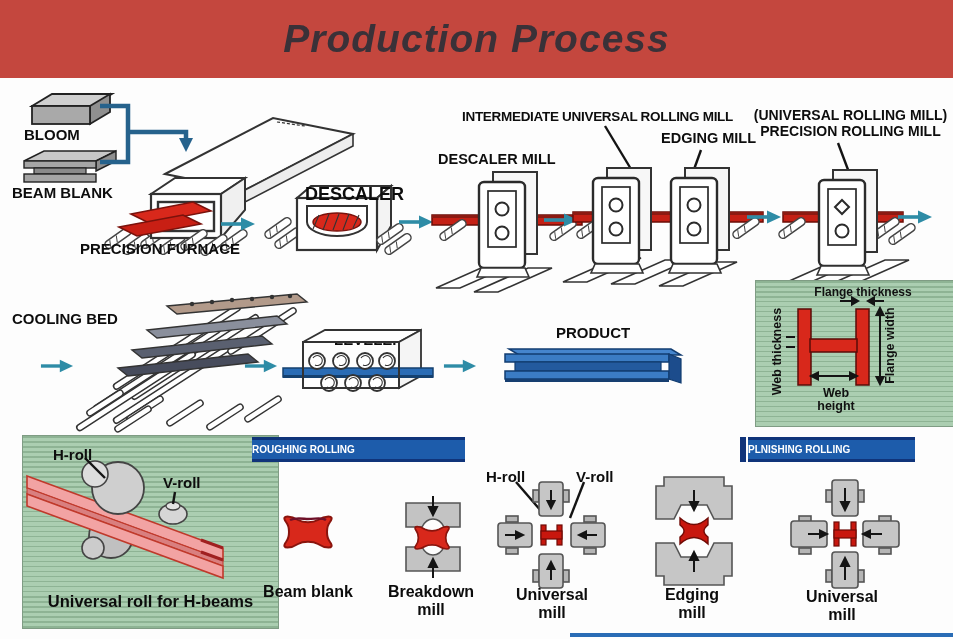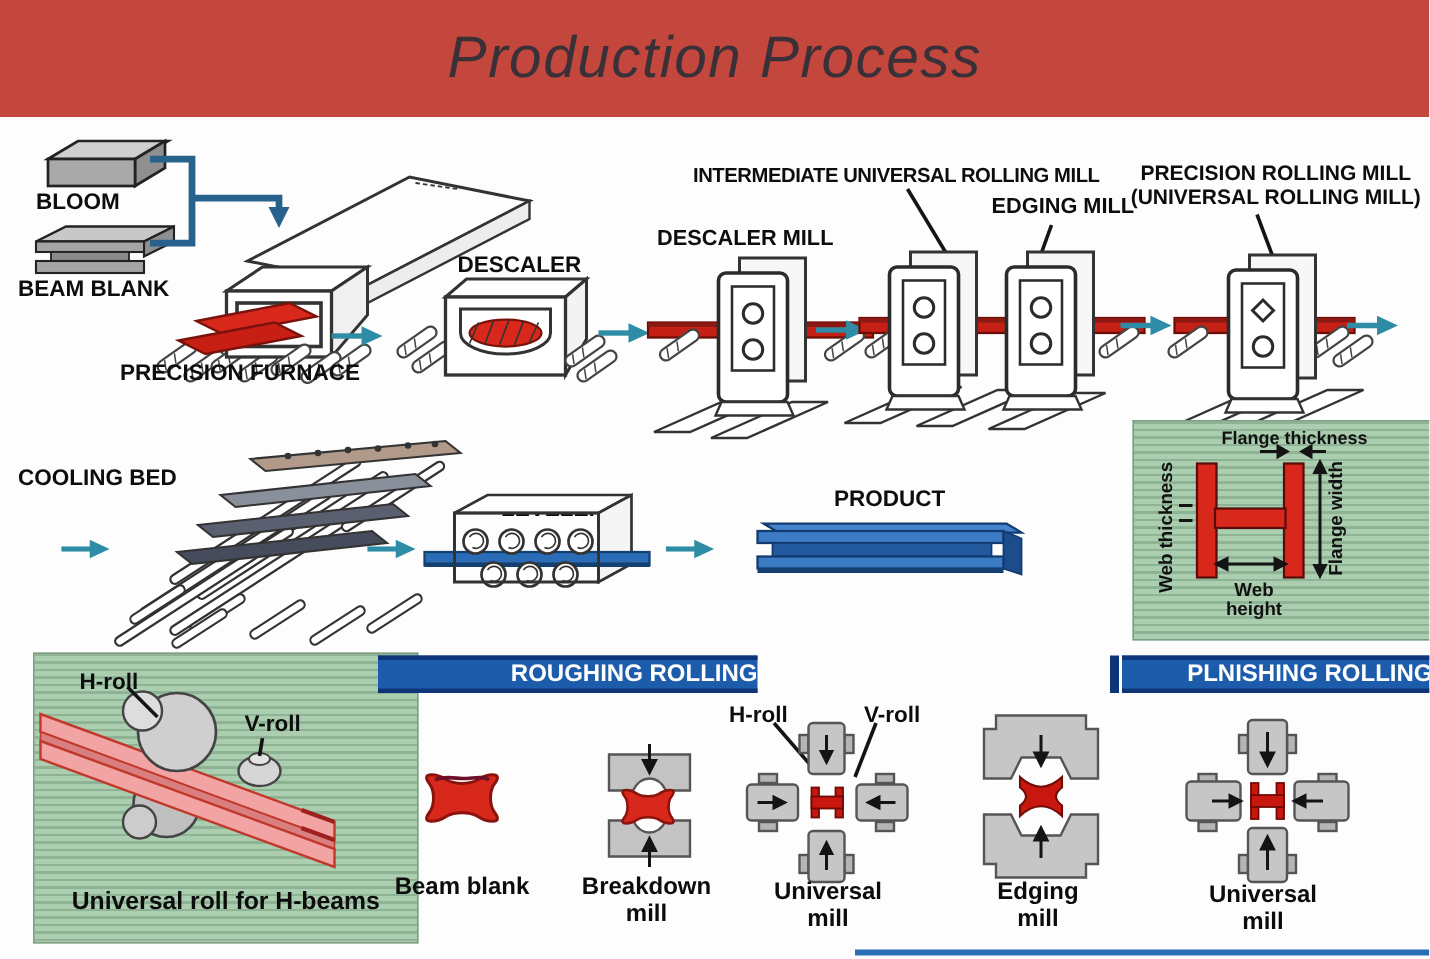--- a/index.html
+++ b/index.html
@@ -1,28 +1,28 @@
 <!DOCTYPE html>
 <html style="--banner_bg: #c4473e; --banner_text: #3a3138; --arrow: #2e8ca6; --connector: #26628c; --bar_bg: #1d5cab; --bar_border: #10347a; --green_bg: #abceb1; --red: #d8281b; --blue_beam: #2a6cb5;"><head>
 <meta charset="utf-8">
 <style>
   html,body{margin:0;padding:0;background:#fff;}
   .stage{position:relative;width:953px;height:639px;background:#fdfdfd;overflow:hidden;
          font-family:"Liberation Sans",sans-serif;}
   .banner{position:absolute;left:0;top:0;width:953px;height:78px;background:var(--banner_bg);
           display:flex;align-items:center;justify-content:center;}
-  .banner h1{margin:0;font-size:39px;font-style:italic;font-weight:normal;
+  .banner h1{margin:0;font-size:39px;font-style:italic;font-weight:bold;
              color:var(--banner_text);letter-spacing:1px;}
   .lbl{position:absolute;font-weight:bold;color:#0d0d0d;font-size:14.5px;white-space:nowrap;}
   .lbl.sm{font-size:13.5px;letter-spacing:-0.3px;text-align:center;}
   .center2{position:absolute;text-align:center;font-weight:bold;color:#0d0d0d;
            font-size:14px;line-height:1.15;}
   .sec-bar{position:absolute;height:19px;background:var(--bar_bg);
            border-top:3px solid var(--bar_border);border-bottom:3px solid var(--bar_border);
-           color:#fff;font-weight:bold;font-size:16px;text-align:right;line-height:19px;padding-left:40px;}
+           color:#fff;font-weight:bold;font-size:10px;text-align:left;line-height:19px;}
   .green-panel{position:absolute;background:var(--green_bg);
            background-image:repeating-linear-gradient(180deg,rgba(55,100,62,.25) 0 1.5px,transparent 1.5px 5px);
            border:1px solid #7f9c84;padding-left:40px;}
   .item-label{position:absolute;font-weight:bold;font-size:16px;color:#0c0c0c;
            text-align:center;line-height:1.12;}
   .dim-lbl{position:absolute;font-weight:bold;font-size:12.5px;color:#111;
            text-align:center;line-height:1.05;}
   .rot{transform:rotate(-90deg);}
   svg.g{position:absolute;overflow:visible;display:block;}
   .flow-arrow path{stroke:var(--arrow);stroke-width:3.6;fill:none;}
@@ -109,21 +109,21 @@
     <use href="#cap" width="30" height="8" transform="translate(10,52) rotate(-35 15 4)"></use>
     <polygon points="34,16 48,4 128,4 114,16" fill="#fff" stroke="#333" stroke-width="2"></polygon>
     <polygon points="114,16 128,4 128,44 114,68" fill="#f3f3f3" stroke="#333" stroke-width="2"></polygon>
     <rect x="34" y="16" width="80" height="52" fill="#fff" stroke="#333" stroke-width="2.2"></rect>
     <path d="M44,24 h60 v16 a30,14 0 0 1 -60,0 z" fill="#fff" stroke="#333" stroke-width="2"></path>
     <ellipse cx="74" cy="40" rx="24" ry="9" fill="var(--red)" stroke="#7a120c" stroke-width="1.5"></ellipse>
     <path d="M56,33 L50,47 M66,32 L60,48 M76,32 L70,48 M86,32 L80,48 M96,33 L90,46" stroke="#333" stroke-width="1.1"></path>
     <use href="#cap" width="30" height="8" transform="translate(112,48) rotate(-35 15 4)"></use>
     <use href="#cap" width="30" height="8" transform="translate(120,58) rotate(-35 15 4)"></use>
   </svg>
-  <div class="lbl" style="left:305px;top:168px;font-size:15px">DESCALER</div>
+  <div class="lbl" style="left:305px;top:184px;font-size:18px">DESCALER</div>
 
   <svg class="g flow-arrow" style="left:398px;top:214px" width="36" height="16" viewBox="0 0 36 16">
       <path d="M1,8 H22"></path>
       <polygon points="21,1.5 21,14.5 35,8"></polygon>
     </svg>
 
   <div class="lbl" style="left:438px;top:151px">DESCALER MILL</div>
   <svg class="g" style="left:432px;top:164px" width="150" height="120" viewBox="0 0 150 120">
     <rect x="0" y="51" width="150" height="10" fill="#c42015" stroke="#6b0d06" stroke-width="1.5"></rect>
     <rect x="0" y="51" width="150" height="3" fill="#8c1a12"></rect>
@@ -137,22 +137,22 @@
   </svg>
 
   <svg class="g flow-arrow" style="left:543px;top:212px" width="36" height="16" viewBox="0 0 36 16">
       <path d="M1,8 H22"></path>
       <polygon points="21,1.5 21,14.5 35,8"></polygon>
     </svg>
 
   <div class="lbl sm" style="left:462px;top:109px">INTERMEDIATE UNIVERSAL ROLLING MILL</div>
   <div class="lbl" style="left:661px;top:130px">EDGING MILL</div>
   <div class="center2" style="left:748px;top:107px;width:205px">
+    <div>(UNIVERSAL ROLLING MILL)</div>
     <div>PRECISION ROLLING MILL</div>
-    <div>(UNIVERSAL ROLLING MILL)</div>
   </div>
   <svg class="g" style="left:455px;top:100px" width="500" height="95" viewBox="0 0 500 95">
     <line class="ptr" x1="150" y1="26" x2="185" y2="84"></line>
     <line class="ptr" x1="246" y1="50" x2="233" y2="86"></line>
     <line class="ptr" x1="383" y1="43" x2="398" y2="83"></line>
   </svg>
 
   <svg class="g" style="left:573px;top:158px" width="190" height="124" viewBox="0 0 190 124">
     <rect x="0" y="54" width="190" height="10" fill="#c42015" stroke="#6b0d06" stroke-width="1.5"></rect>
     <rect x="0" y="54" width="190" height="3" fill="#8c1a12"></rect>

